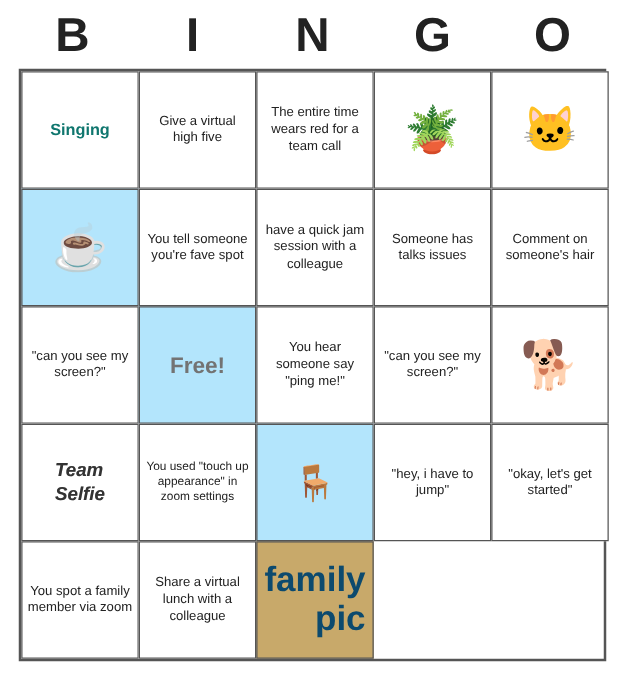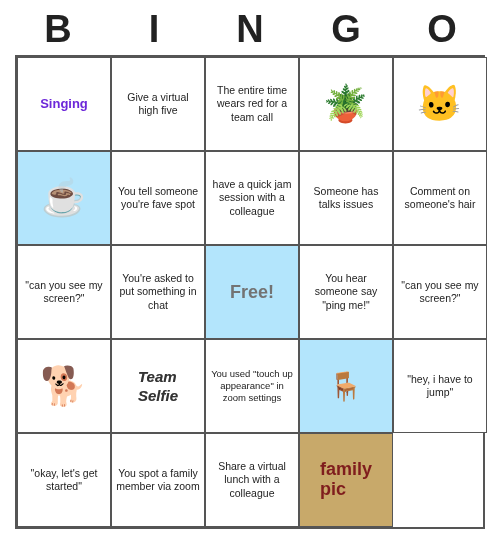--- a/index.html
+++ b/index.html
@@ -56,39 +56,39 @@
       line-height: 1;
     }
     .cell-text {
       font-size: 10.5px;
       line-height: 1.25;
       color: #222;
     }
     .cell-large-text {
       font-size: 13px;
       font-weight: bold;
-      color: #6d28d9;
+      color: #0f766e;
       line-height: 1.3;
     }
     .team-selfie {
       font-size: 15px;
       font-weight: bold;
       color: #222;
       text-align: left;
       line-height: 1.3;
     }
     .family-pic-cell {
       background: #c8a96a;
       position: relative;
     }
     .family-pic-text {
-      font-size: 18px;
+      font-size: 28px;
       font-weight: bold;
-      color: #7f1d1d;
-      text-align: left;
+      color: #0c4a6e;
+      text-align: right;
       line-height: 1.1;
       z-index: 1;
     }
     .chair-emoji {
       font-size: 28px;
     }
     .dog-emoji {
       font-size: 38px;
     }
   </style>
@@ -133,23 +133,20 @@
   <div class="cell">
     <span class="cell-text">Someone has talks issues</span>
   </div>
   <div class="cell">
     <span class="cell-text">Comment on someone's hair</span>
   </div>
 
   <div class="cell">
     <span class="cell-text">"can you see my screen?"</span>
   </div>
-  <div class="cell">
-    <span class="cell-text">You're asked to put something in chat</span>
-  </div>
   <div class="cell free">
     <span>Free!</span>
   </div>
   <div class="cell">
     <span class="cell-text">You hear someone say "ping me!"</span>
   </div>
   <div class="cell">
     <span class="cell-text">"can you see my screen?"</span>
   </div>
 

